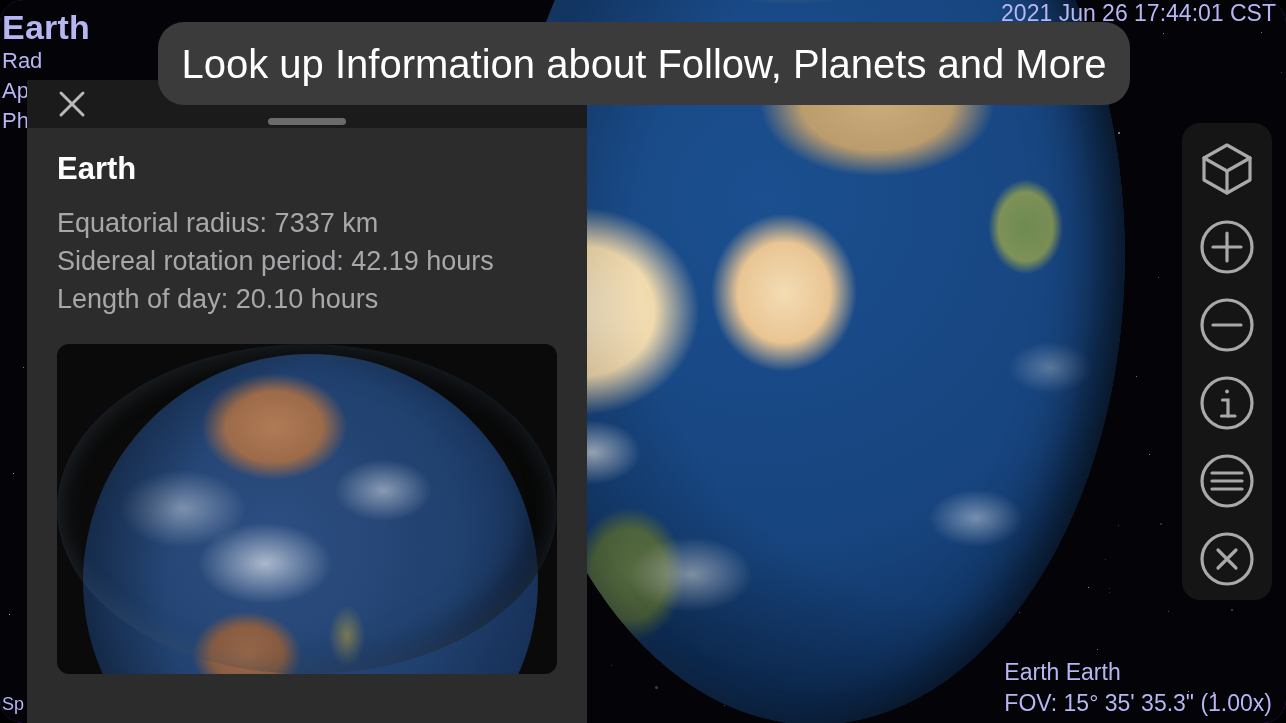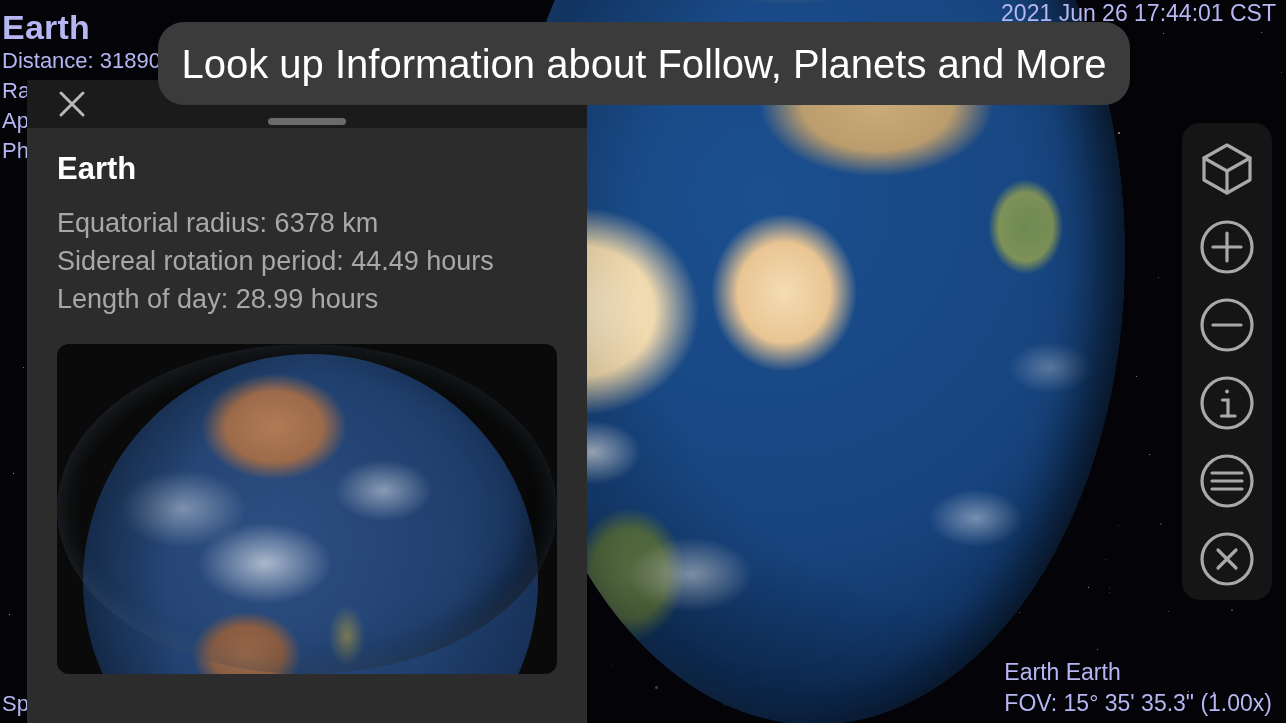--- a/index.html
+++ b/index.html
@@ -1,19 +1,19 @@
 <!DOCTYPE html>
 <html><head>
 <meta charset="utf-8">
 <style>
   * { margin:0; padding:0; box-sizing:border-box; }
   html,body{ width:1286px; height:723px; overflow:hidden; background:#000; }
   body{ font-family:"Liberation Sans", sans-serif; -webkit-font-smoothing:antialiased; }
 
-  #app{ position:relative; width:1286px; height:723px; overflow:hidden; background:#6d28d9; }
+  #app{ position:relative; width:1286px; height:723px; overflow:hidden; background:#6d28d9;border-radius:23px; }
 
   
   .sky{ position:absolute; inset:0; background:#030308; }
   .star{ position:absolute; border-radius:50%; background:#fff; }
 
   
   .globe-wrap{
     position:absolute; left:505px; top:-215px;
     width:620px; height:940px; overflow:hidden;
     border-radius:50%;
@@ -57,21 +57,21 @@
   .status-left .row{ font-size:22px; line-height:30px; white-space:nowrap; }
 
   .status-time{
     position:absolute; right:10px; top:0; z-index:4;
     color:#b6b6f2; font-size:23px; line-height:26px; white-space:nowrap;
   }
 
   .status-br{ position:absolute; right:14px; bottom:4px; z-index:6; color:#b6b6f2; text-align:left; }
   .status-br .r{ font-size:23px; line-height:31px; white-space:nowrap; }
 
-  .status-bl{ position:absolute; left:2px; bottom:4px; z-index:3; color:#b6b6f2; font-size:22px; line-height:30px; }
+  .status-bl{ position:absolute; left:2px; bottom:4px; z-index:3; color:#b6b6f2; font-size:18px; line-height:30px; }
 
   
   .toolbar{
     position:absolute; right:14px; top:123px; width:90px; height:477px;
     background:#151515; border-radius:18px; z-index:9;
     display:flex; flex-direction:column; align-items:center;
     padding-top:12px; gap:10px;
   }
   .tb-btn{ width:68px; height:68px; display:flex; align-items:center; justify-content:center; cursor:pointer; }
   .tb-btn svg{ display:block; }
@@ -361,21 +361,20 @@
       <div class="star" style="width: 1px; height: 1px; left: 1033.05px; top: 41.1641px; background: rgb(255, 210, 168); opacity: 0.9;"></div>
     </div>
 
   <div class="globe-wrap">
     <div class="globe"></div>
     <div class="globe-lim"></div>
   </div>
 
   <div class="status-left">
     <div class="title">Earth</div>
-    <div class="row">Distance: 31890</div>
     <div class="row">Rad</div>
     <div class="row">Ap</div>
     <div class="row">Pha</div>
   </div>
 
   <div class="status-time">2021 Jun 26 17:44:01 CST</div>
 
   <div class="status-bl">Sp</div>
 
   <div class="status-br">
@@ -438,23 +437,23 @@
       <div class="panel-close" title="Close panel">
         <svg width="32" height="32" viewBox="0 0 32 32" fill="none" stroke="#b8b8b8" stroke-width="3" stroke-linecap="round">
           <path d="M5 5 L27 27 M27 5 L5 27"></path>
         </svg>
       </div>
       <div class="grabber"></div>
     </div>
 
     <div class="panel-body">
       <div class="panel-title">Earth</div>
-      <div class="panel-fact">Equatorial radius: 6378 km</div>
-      <div class="panel-fact">Sidereal rotation period: 44.49 hours</div>
-      <div class="panel-fact">Length of day: 28.99 hours</div>
+      <div class="panel-fact">Equatorial radius: 7337 km</div>
+      <div class="panel-fact">Sidereal rotation period: 42.19 hours</div>
+      <div class="panel-fact">Length of day: 20.10 hours</div>
 
       <div class="thumb-wrap">
         <div class="thumb-globe"></div>
         <div class="thumb-halo"></div>
       </div>
     </div>
 
   </div>
 
   <div class="tooltip">

